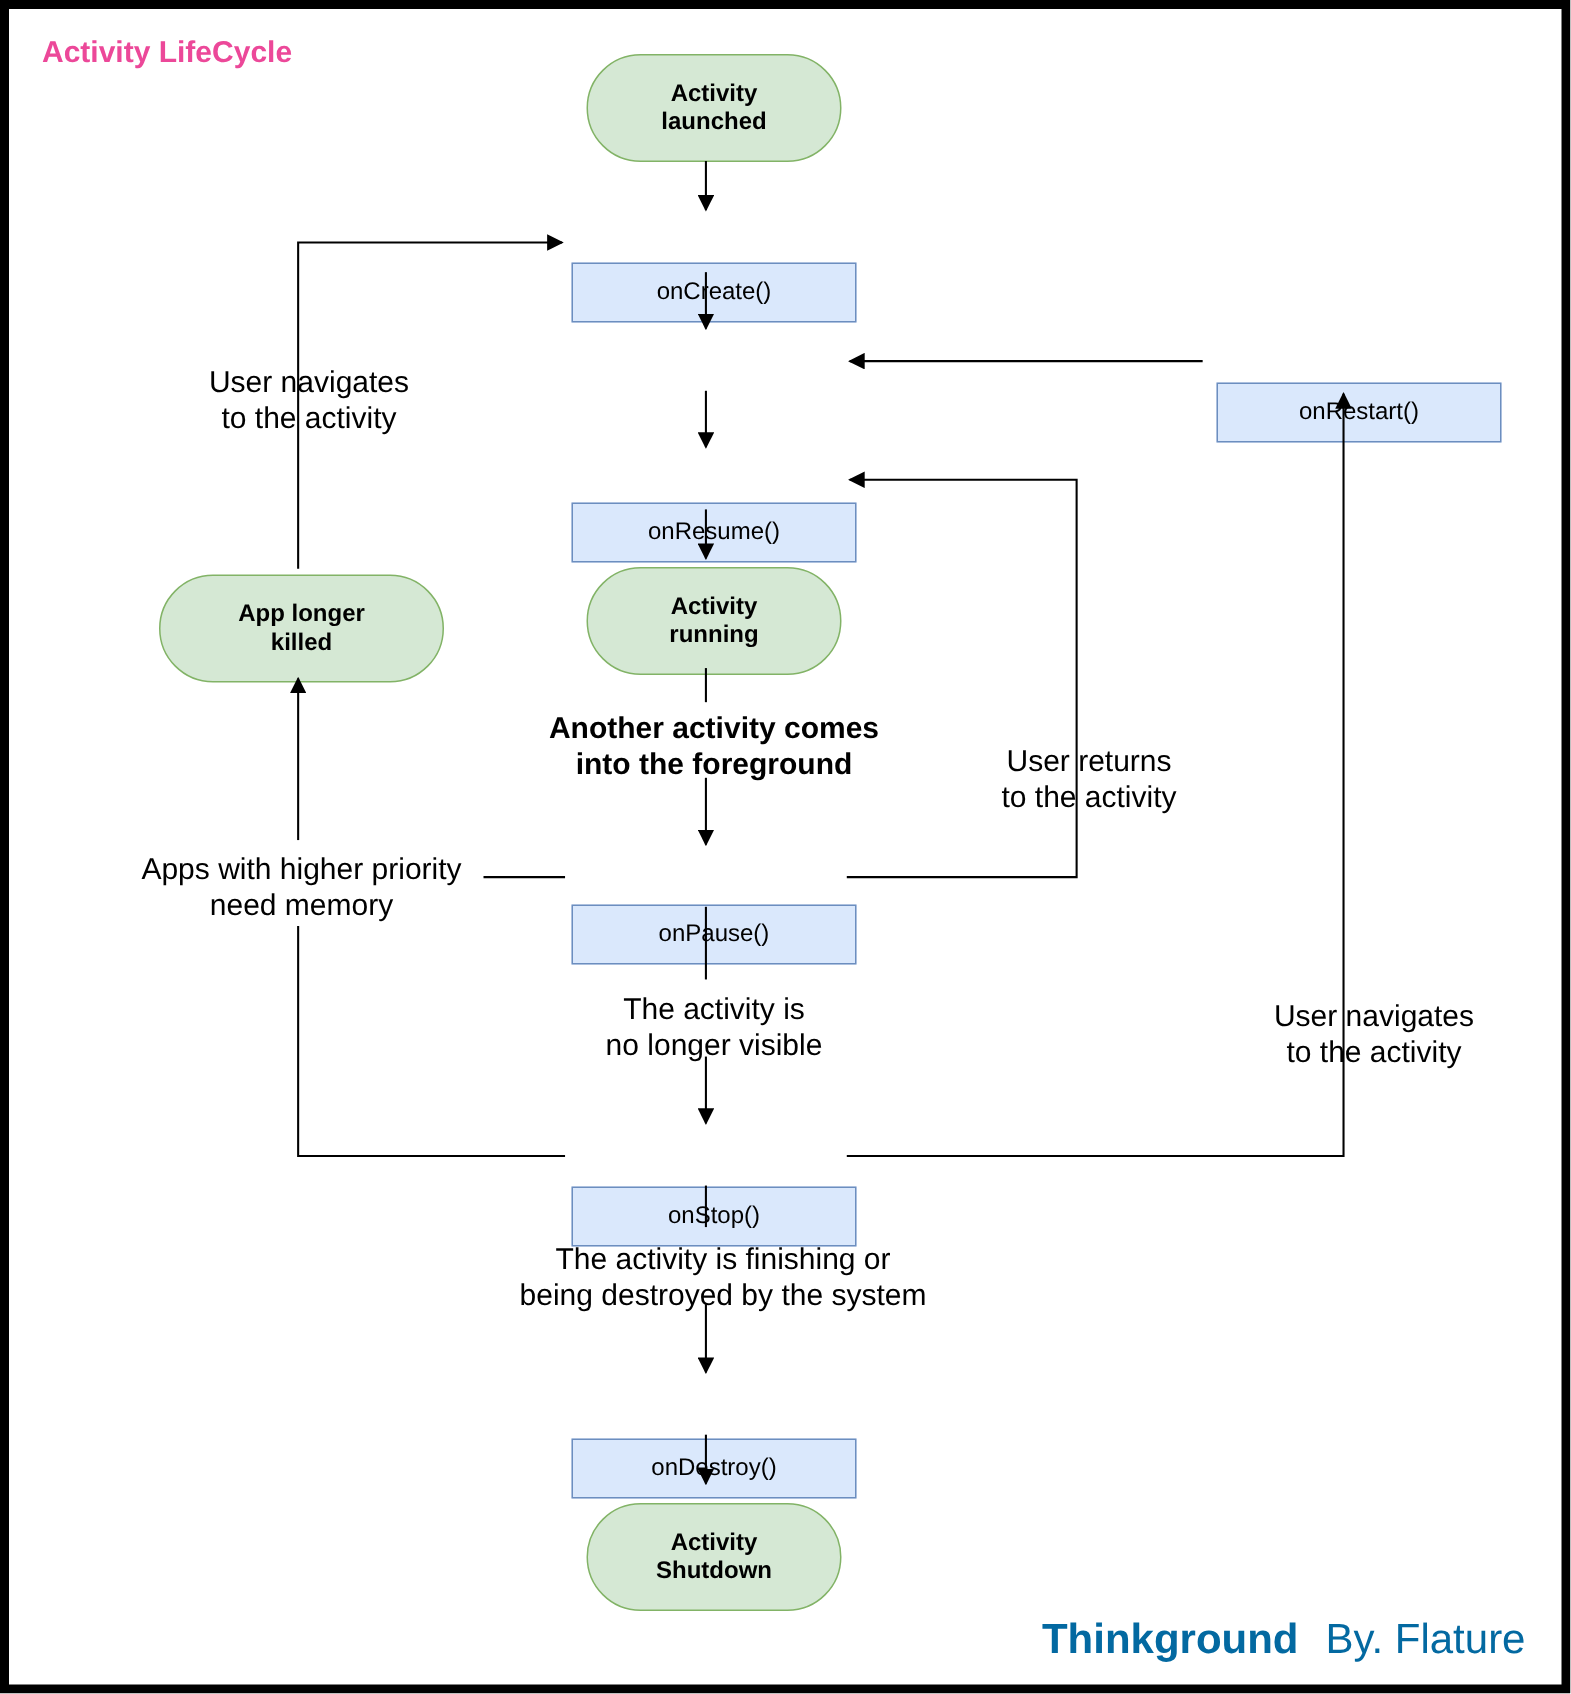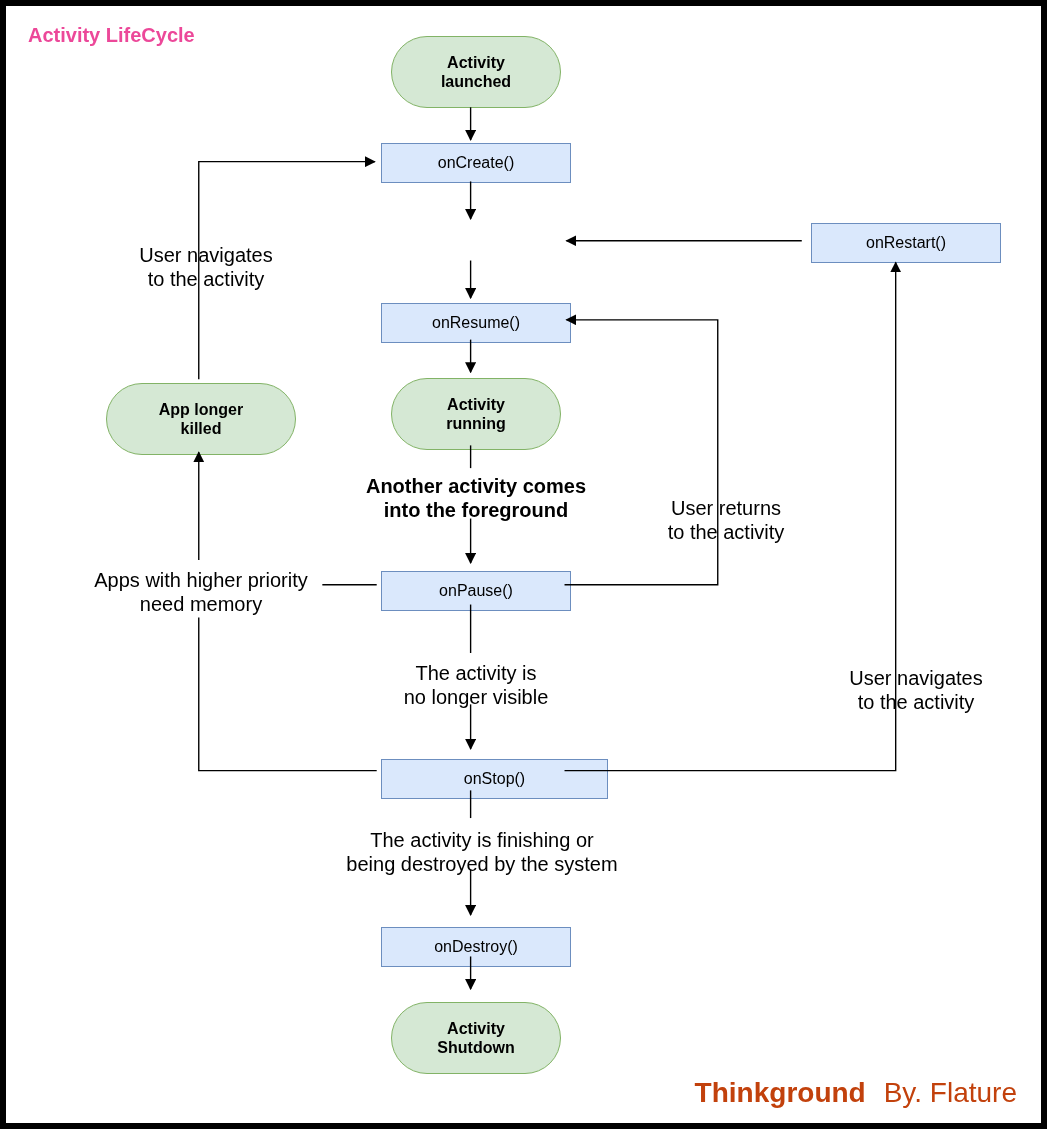--- a/index.html
+++ b/index.html
@@ -22,21 +22,21 @@
     top: 18px;
     font-size: 20px;
     font-weight: 700;
     color: #ec4899;
   }
   .footer {
     position: absolute;
     right: 24px;
     bottom:  14px;
     font-size: 28px;
-    color: #c2410c;
+    color: #0369a1;
     display: flex;
     align-items: baseline;
     gap: 18px;
   }
   .footer-brand {
     font-weight: 700;
   }
   .footer-by {
     font-weight: 400;
   }
@@ -59,20 +59,21 @@
     border: 1.5px solid #82b366;
     border-radius: 36px;
     font-weight: 700;
     color: #000;
   }
   .node.rect {
     background: #dae8fc;
     border: 1.5px solid #6c8ebf;
     color: #000;
     font-weight: 400;
+    margin-top: 32px;
   }
 
   
   .elabel {
     position: absolute;
     font-size: 20px;
     color: #000;
     text-align: center;
     line-height: 1.2;
     white-space: pre-line;
@@ -99,21 +100,21 @@
   <div class="node rect" style="left:375px; top:137px; width:190px; height:40px;">onCreate()</div>
 
 
   <div class="node rect" style="left:375px; top:297px; width:190px; height:40px;">onResume()</div>
 
   <div class="node oval" style="left:385px; top:372px; width:170px; height:72px;">Activity
 running</div>
 
   <div class="node rect" style="left:375px; top:565px; width:190px; height:40px;">onPause()</div>
 
-  <div class="node rect" style="left:375px; top:753px; width:227px; height:40px;">onStop()</div>
+  <div class="node rect" style="left:375px; top:753px; width:190px; height:40px;">onStop()</div>
 
   <div class="node rect" style="left:375px; top:921px; width:190px; height:40px;">onDestroy()</div>
 
   <div class="node oval" style="left:385px; top:996px; width:170px; height:72px;">Activity
 Shutdown</div>
 
   <div class="node rect" style="left:805px; top:217px; width:190px; height:40px;">onRestart()</div>
 
   <div class="node oval" style="left:100px; top:377px; width:190px; height:72px;">App longer
 killed</div>

